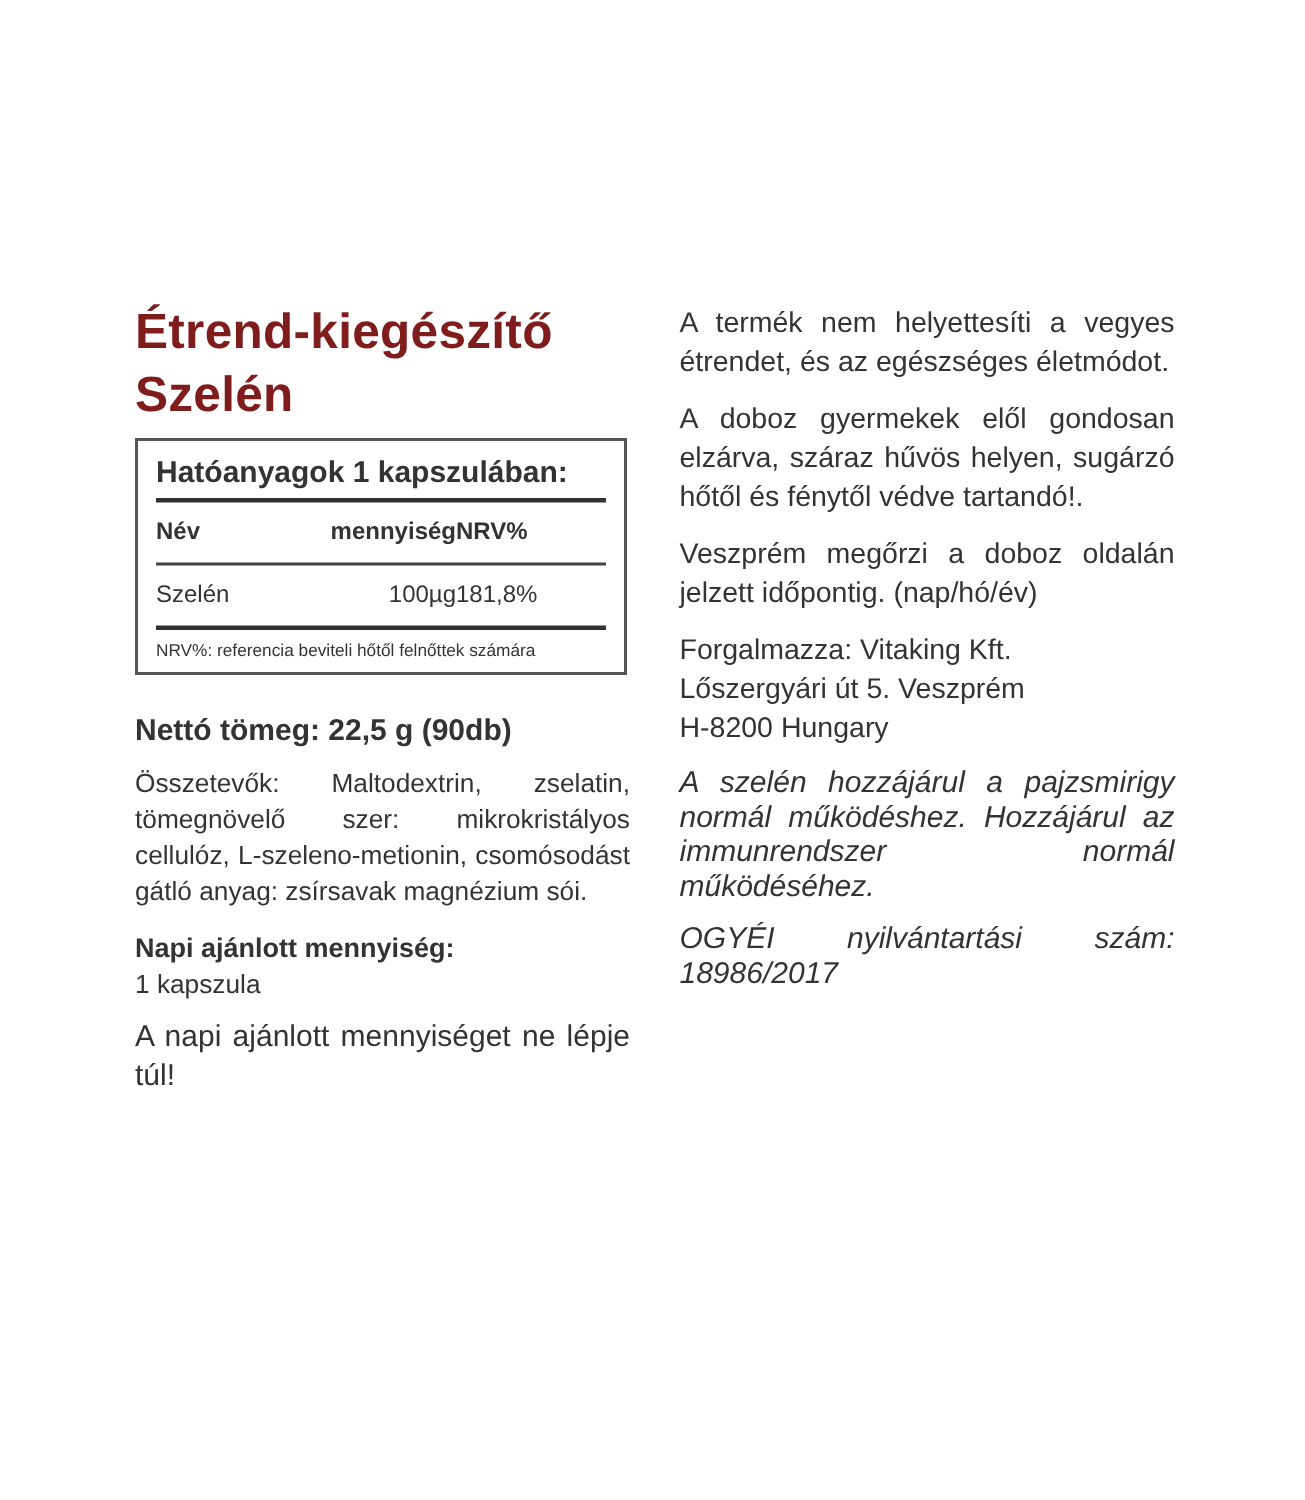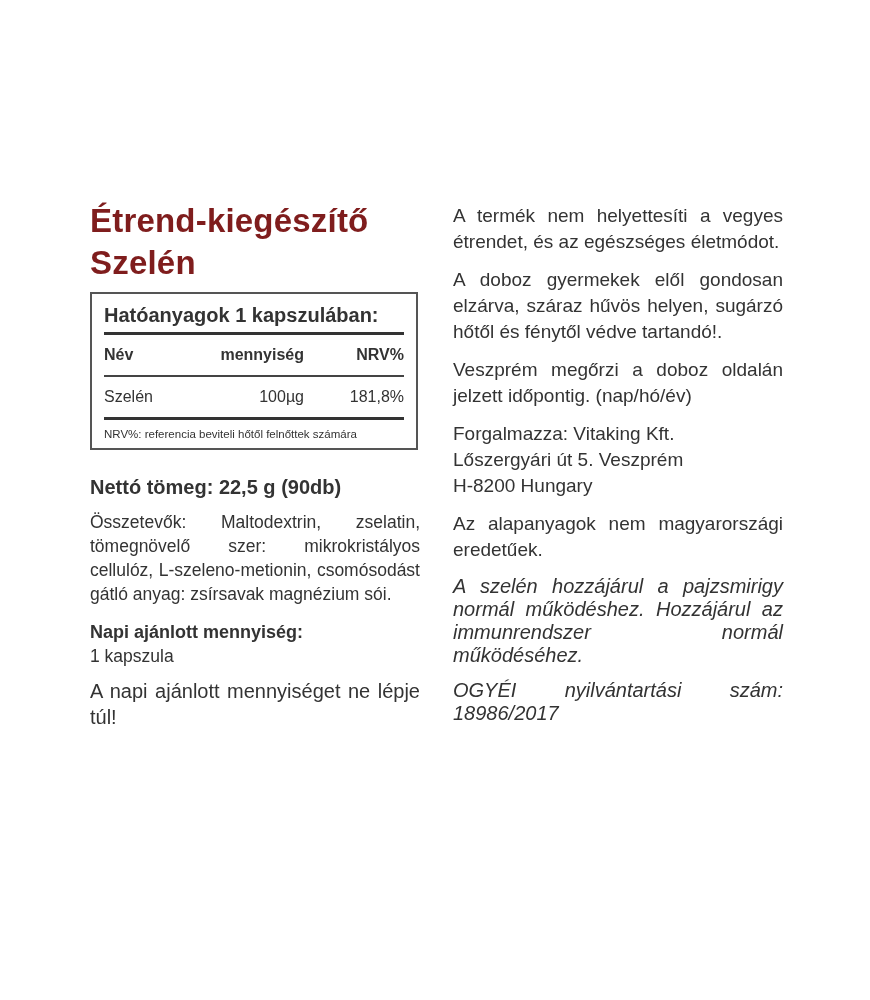--- a/index.html
+++ b/index.html
@@ -19,21 +19,21 @@
       margin-top: 8px; border: 2px solid #555555; padding: 8px 12px 6px 12px;
       width: 300px;
     }
     .box-head { font-weight: bold; font-size: 20px; line-height: 20px; padding: 3px 0 7px 0; }
     .rule-thick { height: 3px; background: #333333; }
     .rule-thin { height: 2px; background: #444444; }
     .trow { display: flex; font-size: 16px; line-height: 20px; padding: 10px 0 10px 0; }
     .trow.head { font-weight: bold; }
     .c1 { width: 90px; }
     .c2 { width: 110px; text-align: right; }
-    .c3 { flex: 1; text-align: right; }
+    .c3 { flex: 1; }
     .box-note { font-size: 11.5px; line-height: 16px; padding: 6px 0 0 0; }
 
     .net { font-weight: bold; font-size: 20px; line-height: 26px; margin-top: 24px; }
     .para { font-size: 17.5px; line-height: 24px; text-align: justify; margin: 0; }
     .para.gap { margin-top: 10px; }
     .para b { font-weight: normal; }
     .strong-line { font-weight: bold; font-size: 18px; line-height: 24px; margin-top: 14px; }
 
     .rp { font-size: 19px; line-height: 26px; text-align: justify; margin: 0 0 12px 0; }
     .ri { font-size: 20px; line-height: 23px; font-style: italic; text-align: justify; margin: 0 0 12px 0; }
@@ -78,16 +78,15 @@
 
 <div class="col-right">
   <p class="rp">A termék nem helyettesíti a vegyes étrendet, és az egészséges életmódot.</p>
   <p class="rp">A doboz gyermekek elől gondosan elzárva, száraz hűvös helyen, sugárzó hőtől és fénytől védve tartandó!.</p>
   <p class="rp">Veszprém megőrzi a doboz oldalán jelzett időpontig. (nap/hó/év)</p>
   <div class="rp">
     <span class="line">Forgalmazza: Vitaking Kft.</span>
     <span class="line">Lőszergyári út 5. Veszprém</span>
     <span class="line">H-8200 Hungary</span>
   </div>
-  <p class="rp">Az alapanyagok nem magyarországi eredetűek.</p>
   <p class="ri">A szelén hozzájárul a pajzsmirigy normál működéshez. Hozzájárul az immunrendszer normál működéséhez.</p>
   <p class="ri">OGYÉI nyilvántartási szám: 18986/2017</p>
 </div>
 
 </body></html>

